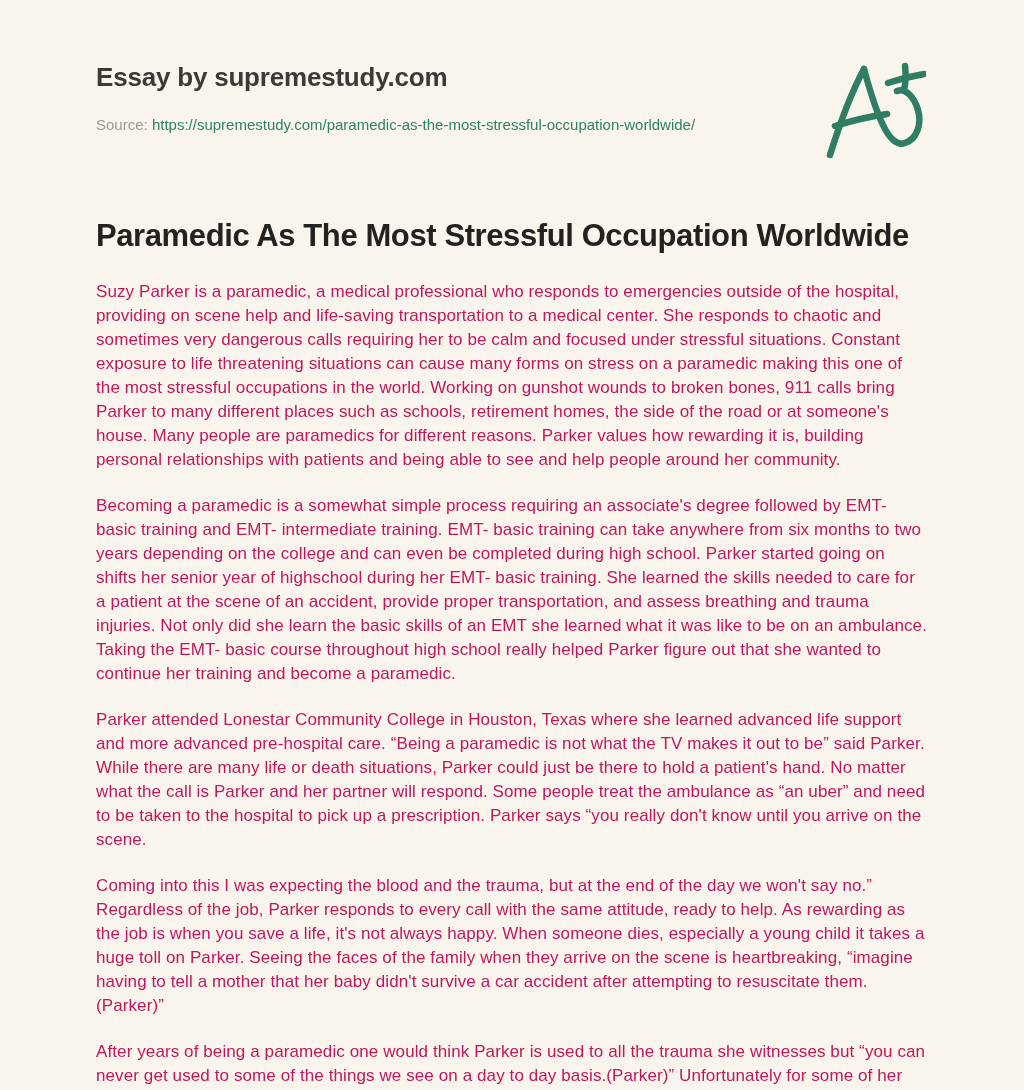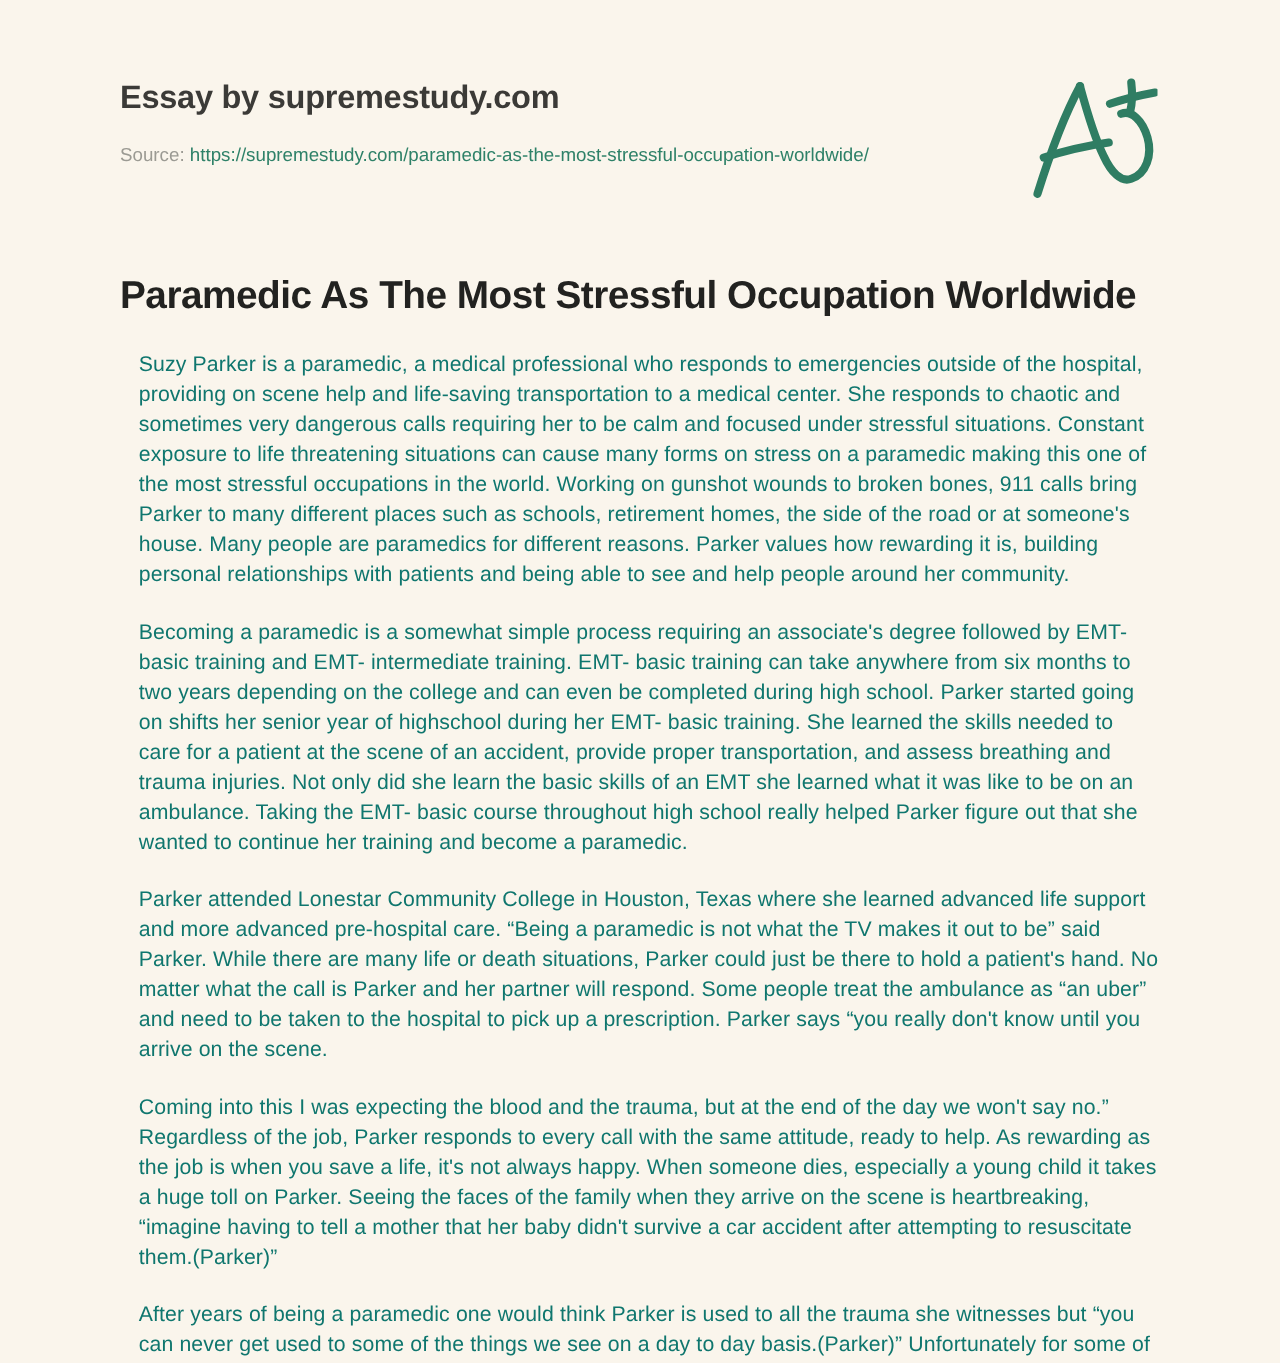--- a/index.html
+++ b/index.html
@@ -51,24 +51,23 @@
     font-size: 31px;
     font-weight: bold;
     letter-spacing: -0.4px;
     color: #222220;
     white-space: nowrap;
     margin-bottom: 26px;
   }
   .essay-body p {
     font-size: 17px;
     line-height: 24px;
-    color: #0f766e;
+    color: #be185d;
     margin-bottom: 22px;
     letter-spacing: 0.1px;
-    margin-left: 15px;
   }
 </style>
 </head>
 <body>
 
 <div class="page">
 
   <header class="doc-header">
     <div class="header-text">
       <h2 class="header-title">Essay by supremestudy.com</h2>

